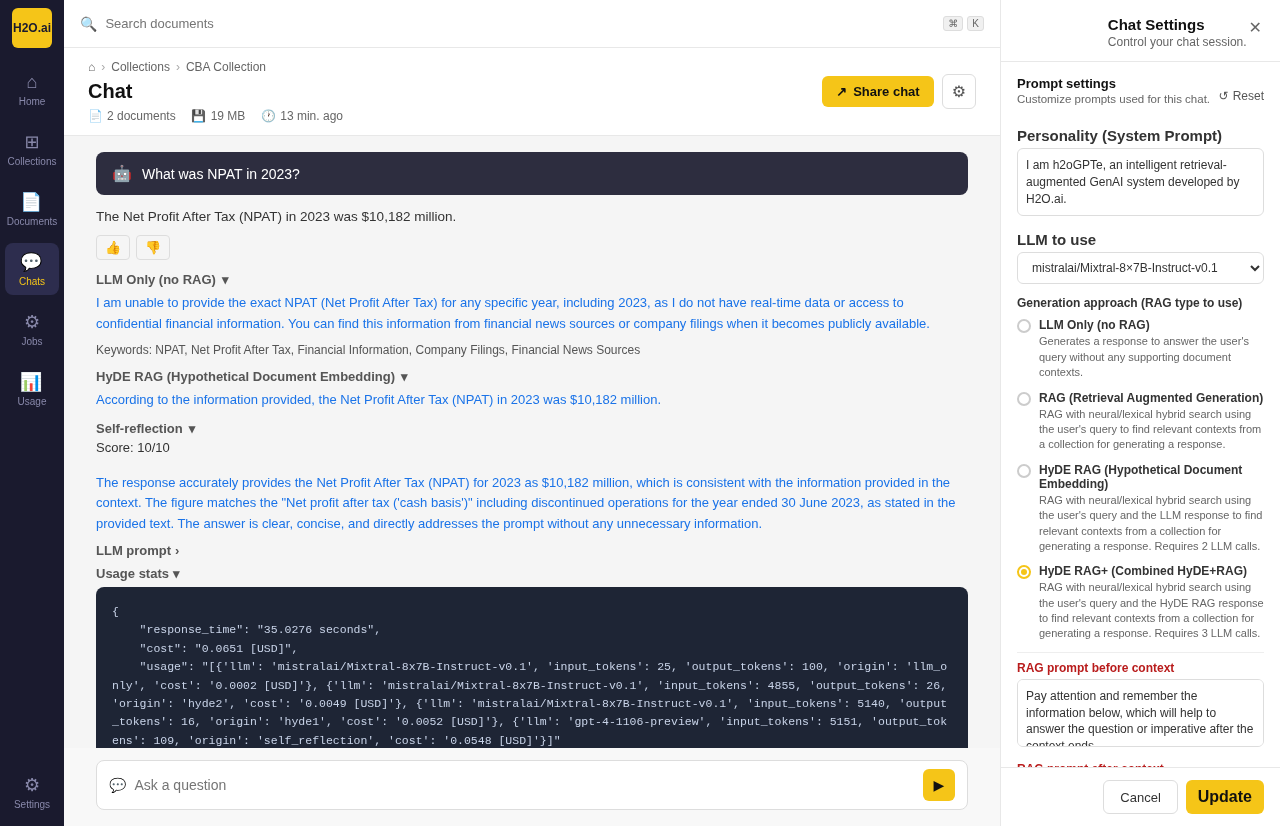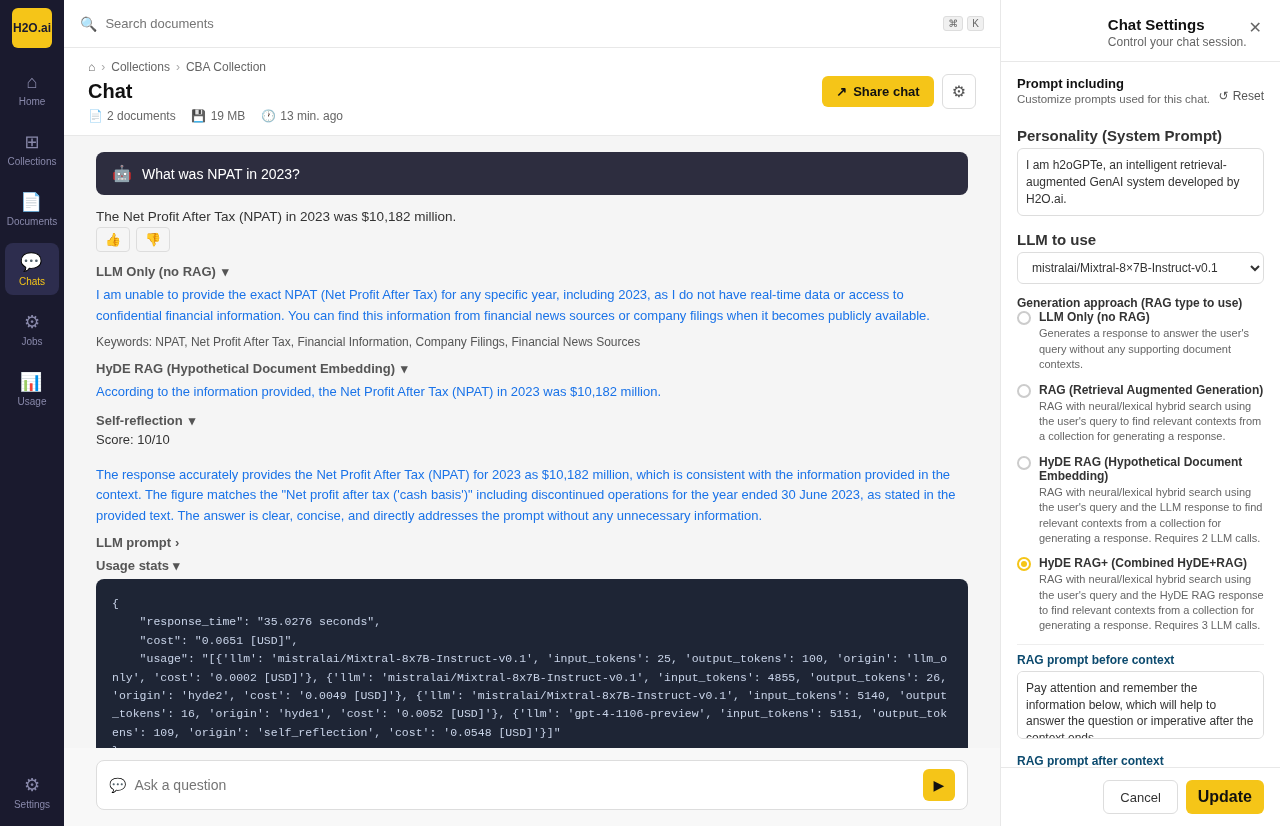--- a/index.html
+++ b/index.html
@@ -142,21 +142,21 @@
       border-radius: 8px;
       padding: 12px 16px;
       display: flex;
       align-items: center;
       gap: 10px;
       margin-bottom: 12px;
       font-size: 14px;
       font-weight: 500;
     }
     .q-icon { color: #f5c518; font-size: 16px; }
-    .answer-text { color: #333; font-size: 13.5px; line-height: 1.5; }
+    .answer-text { color: #333; font-size: 13.5px; margin-bottom: 8px; line-height: 1.5; }
     .feedback-btns { display: flex; gap: 6px; margin-bottom: 12px; }
     .feedback-btn {
       background: none;
       border: 1px solid #ddd;
       border-radius: 4px;
       padding: 4px 8px;
       cursor: pointer;
       font-size: 13px;
       color: #555;
     }
@@ -316,20 +316,21 @@
       color: #333;
       outline: none;
       background: #fff;
       margin-bottom: 12px;
       appearance: auto;
     }
     .gen-approach-label {
       font-size: 12px;
       font-weight: 600;
       color: #333;
+      margin-bottom: 8px;
     }
     .radio-option {
       display: flex;
       align-items: flex-start;
       gap: 8px;
       margin-bottom: 10px;
       cursor: pointer;
     }
     .radio-circle {
       width: 14px;
@@ -350,21 +351,21 @@
       content: '';
       width: 6px;
       height: 6px;
       background: #f5c518;
       border-radius: 50%;
     }
     .radio-option-content { flex: 1; }
     .radio-title { font-size: 12px; font-weight: 600; color: #333; }
     .radio-desc { font-size: 11px; color: #666; line-height: 1.4; margin-top: 2px; }
     .rag-prompt-label {
-      font-size: 12px; font-weight: 600; color: #0c4a6e; margin-bottom: 4px;
+      font-size: 12px; font-weight: 600; color: #b91c1c; margin-bottom: 4px;
     }
     .settings-footer {
       padding: 12px 16px;
       border-top: 1px solid #e8e8e8;
       display: flex;
       gap: 8px;
       justify-content: flex-end;
     }
     .cancel-btn {
       background: none;
@@ -538,21 +539,21 @@
     <div>
       <div class="settings-title">Chat Settings</div>
       <div class="settings-subtitle">Control your chat session.</div>
     </div>
     <button class="close-btn">✕</button>
   </div>
 
   <div class="settings-body scrollbar-thin">
     <div class="settings-reset-row">
       <div>
-        <div class="settings-section-title">Prompt including</div>
+        <div class="settings-section-title">Prompt settings</div>
         <div class="settings-section-sub">Customize prompts used for this chat.</div>
       </div>
       <button class="reset-btn">
         <span>↺</span>
         <span>Reset</span>
       </button>
     </div>
 
     <div class="field-label">Personality (System Prompt)</div>
     <textarea class="field-textarea" rows="3" style="">I am h2oGPTe, an intelligent retrieval-augmented GenAI system developed by H2O.ai.</textarea>

